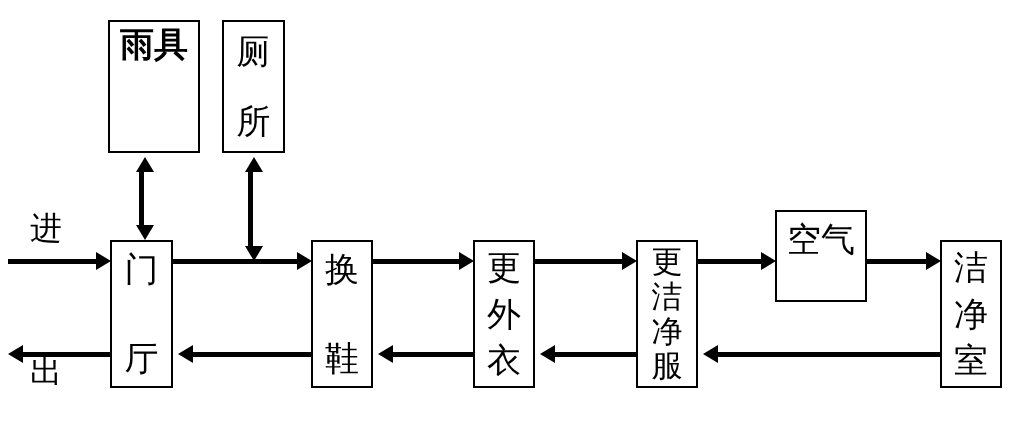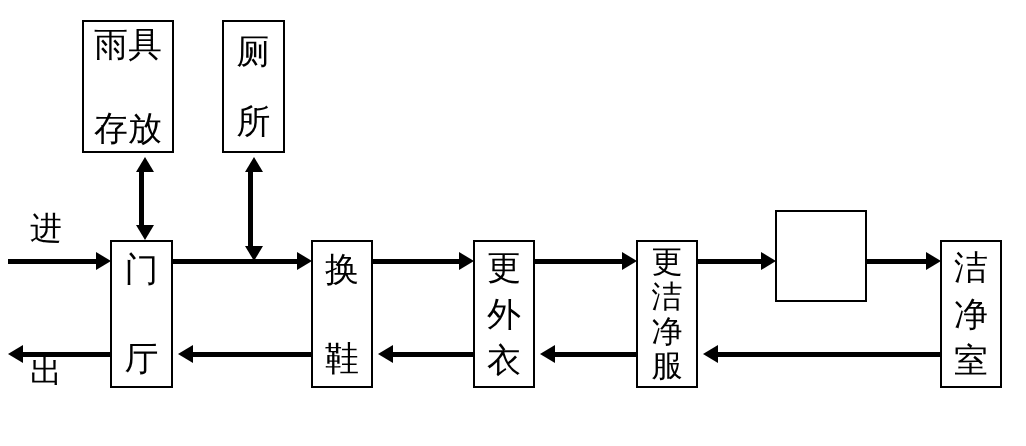--- a/index.html
+++ b/index.html
@@ -144,27 +144,24 @@
   <div class="hline" style="left:718px; top:352px; width:222px;"></div>
 
   <div class="arrowhead ah-up" style="left:136px; top:157px;"></div>
   <div class="vline" style="left:139px; top:170px; height:57px;"></div>
   <div class="arrowhead ah-down" style="left:136px; top:225px;"></div>
 
   <div class="arrowhead ah-up" style="left:245px; top:157px;"></div>
   <div class="vline" style="left:248px; top:170px; height:78px;"></div>
   <div class="arrowhead ah-down" style="left:245px; top:246px;"></div>
 
-  <div class="node" style="left:82px; top:20px; width:92px; height:133px;">
+  <div class="node" style="left:108px; top:20px; width:92px; height:133px;font-weight:bold;">
     <div class="chars">
       <div class="crow">
           <span class="glyph">雨具</span>
-        </div>
-      <div class="crow">
-          <span class="glyph">存放</span>
         </div>
     </div>
   </div>
 
   <div class="node" style="left:222px; top:20px; width:63px; height:133px;">
     <div class="chars" style="padding:12px 0;">
       <div class="crow">
           <span class="glyph">厕</span>
         </div>
       <div class="crow">
@@ -221,20 +218,23 @@
           <span class="glyph" style="font-size:31px;">净</span>
         </div>
       <div class="crow">
           <span class="glyph" style="font-size:31px;">服</span>
         </div>
     </div>
   </div>
 
   <div class="node" style="left:775px; top:210px; width:92px; height:92px;">
     <div class="chars" style="padding:10px 0;">
+      <div class="crow">
+          <span class="glyph">空气</span>
+        </div>
     </div>
   </div>
 
   <div class="node" style="left:940px; top:240px; width:62px; height:148px;">
     <div class="chars" style="padding:8px 0;">
       <div class="crow">
           <span class="glyph">洁</span>
         </div>
       <div class="crow">
           <span class="glyph">净</span>

